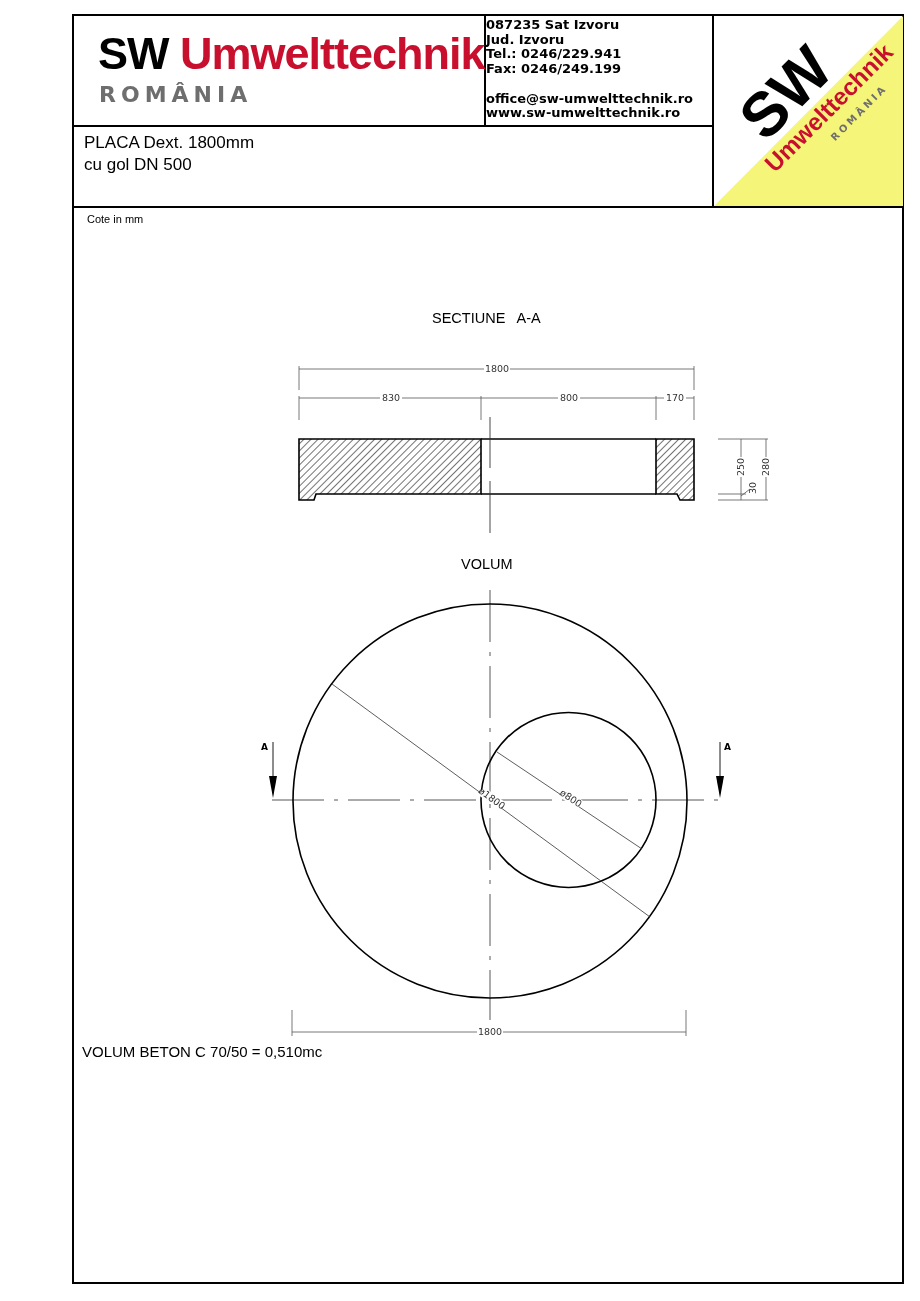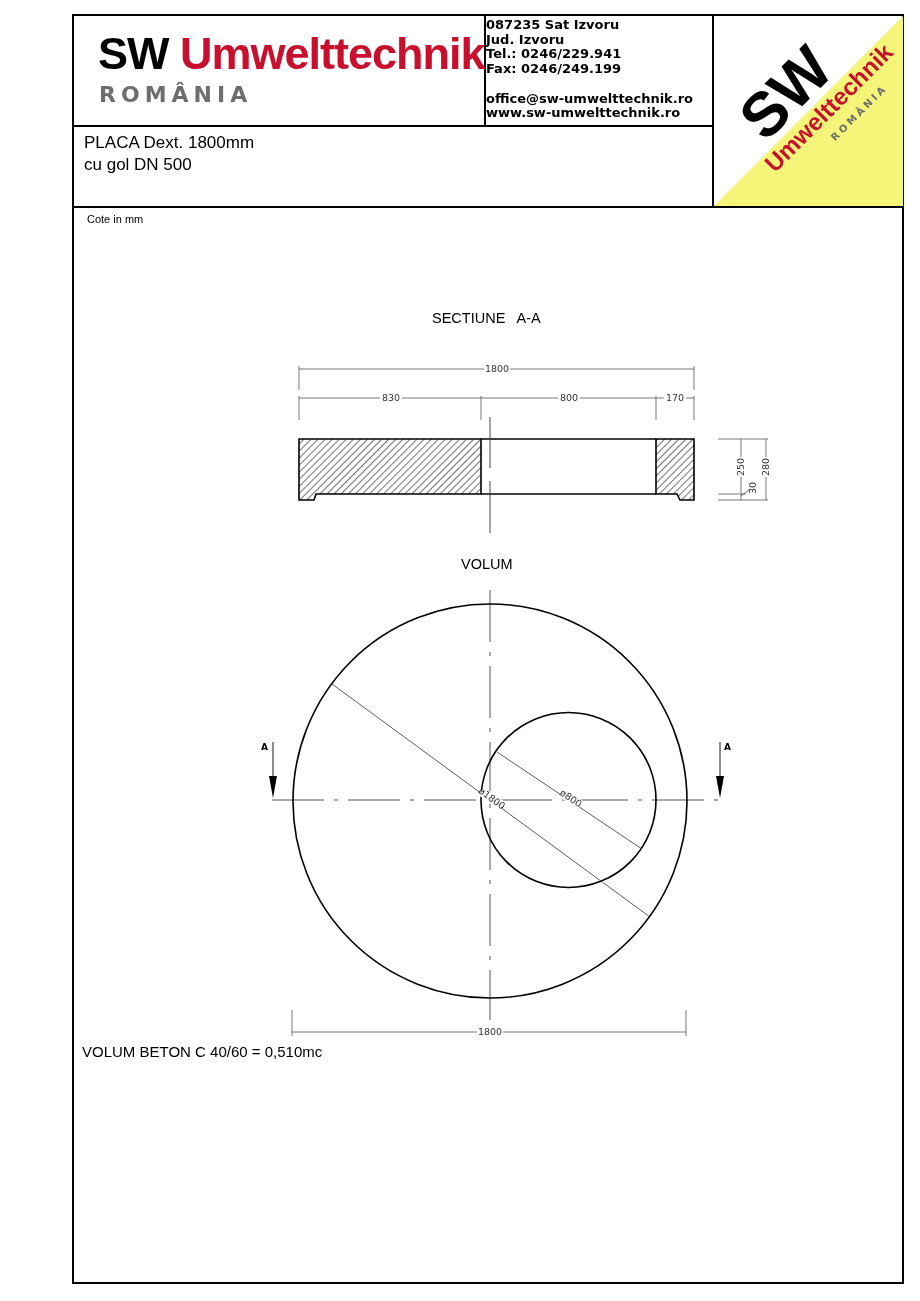--- a/index.html
+++ b/index.html
@@ -49,21 +49,21 @@
 
 <div class="title">
   <div>PLACA Dext. 1800mm</div>
   <div>cu gol DN 500</div>
 </div>
 <div class="cote">Cote in mm</div>
 
 <div class="lbl" style="left:432px; top:310px; white-space:pre;">SECTIUNE   A-A</div>
 <div class="lbl" style="left:461px; top:556px;">VOLUM</div>
 
-<div class="volum">VOLUM BETON C 40/60 = 0,510mc</div>
+<div class="volum">VOLUM BETON C 70/50 = 0,510mc</div>
 
 <svg width="920" height="1301" viewBox="0 0 920 1301">
   <defs>
     <pattern id="hatch" patternUnits="userSpaceOnUse" width="5" height="5" patternTransform="rotate(45)">
       <line x1="0" y1="0" x2="0" y2="5" stroke="#000" stroke-width="1.1"></line>
     </pattern>
     <clipPath id="cornerclip">
         <rect x="714" y="16" width="189" height="190"></rect>
       </clipPath>
   </defs>

